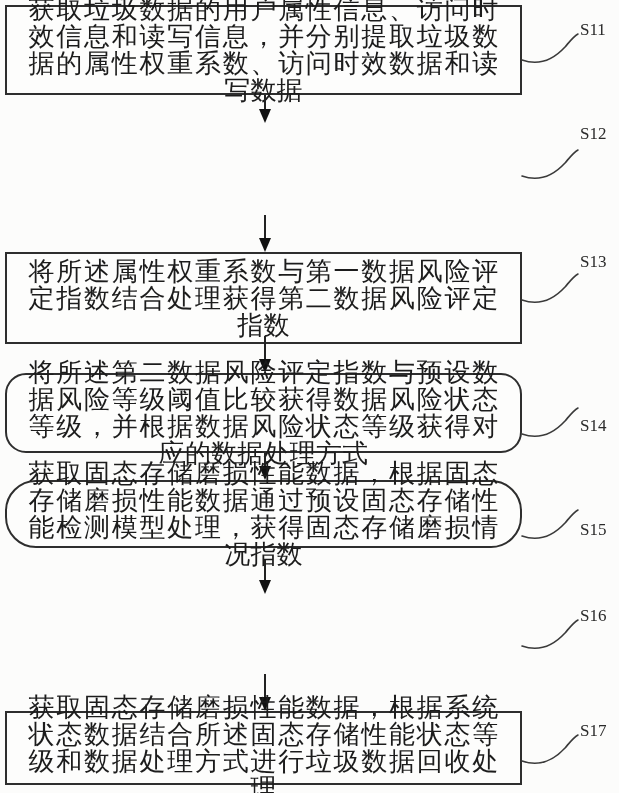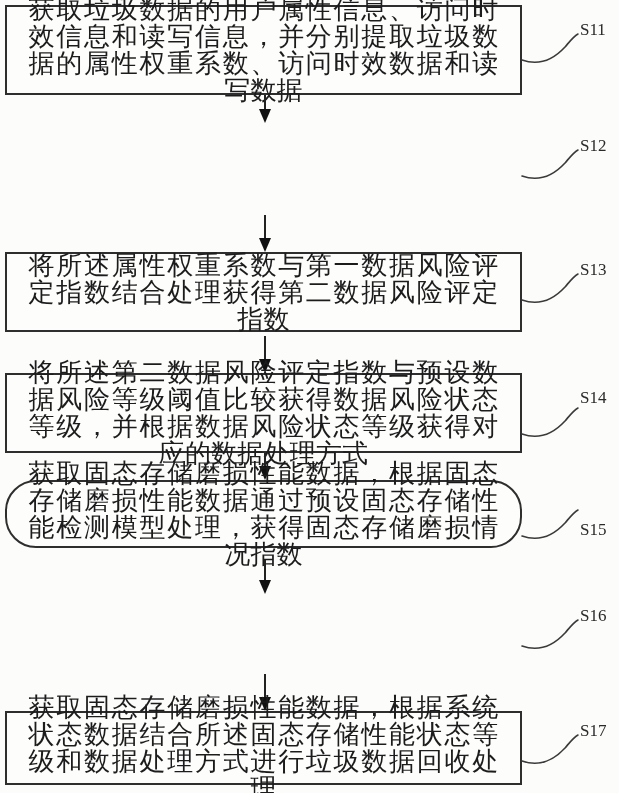--- a/index.html
+++ b/index.html
@@ -93,47 +93,47 @@
   <div class="step-label" style="top:20px;">S11</div>
 
   <div class="flow-arrow" style="top:95px;height:28px;">
     <div class="shaft"></div>
     <div class="head"></div>
   </div>
 
   <svg class="leader" style="top:148px;" viewBox="0 0 58 32">
     <path d="M 1 28 C 18 34, 32 28, 44 15 C 50 8, 53 4, 57 2"></path>
   </svg>
-  <div class="step-label" style="top:136px;">S12</div>
+  <div class="step-label" style="top:124px;">S12</div>
 
   <div class="flow-arrow" style="top:215px;height:37px;">
     <div class="shaft"></div>
     <div class="head"></div>
   </div>
 
-  <div class="step-box" style="top:252px;height:80px;">
+  <div class="step-box" style="top:252px;height:92px;">
     <div class="step-text">将所述属性权重系数与第一数据风险评定指数结合处理获得第二数据风险评定指数</div>
   </div>
   <svg class="leader" style="top:272px;" viewBox="0 0 58 32">
     <path d="M 1 28 C 18 34, 32 28, 44 15 C 50 8, 53 4, 57 2"></path>
   </svg>
-  <div class="step-label" style="top:260px;">S13</div>
+  <div class="step-label" style="top:252px;">S13</div>
 
   <div class="flow-arrow" style="top:336px;height:37px;">
     <div class="shaft"></div>
     <div class="head"></div>
   </div>
 
-  <div class="step-box" style="top:373px;height:80px;">
+  <div class="step-box" style="top:373px;height:80px;border-radius:21px;">
     <div class="step-text">将所述第二数据风险评定指数与预设数据风险等级阈值比较获得数据风险状态等级，并根据数据风险状态等级获得对应的数据处理方式</div>
   </div>
   <svg class="leader" style="top:406px;" viewBox="0 0 58 32">
     <path d="M 1 28 C 18 34, 32 28, 44 15 C 50 8, 53 4, 57 2"></path>
   </svg>
-  <div class="step-label" style="top:388px;">S14</div>
+  <div class="step-label" style="top:416px;">S14</div>
 
   <div class="flow-arrow" style="top:453px;height:27px;">
     <div class="shaft"></div>
     <div class="head"></div>
   </div>
 
   <div class="step-box" style="top:480px;height:68px;border-radius:31px;">
     <div class="step-text">获取固态存储磨损性能数据，根据固态存储磨损性能数据通过预设固态存储性能检测模型处理，获得固态存储磨损情况指数</div>
   </div>
   <svg class="leader" style="top:508px;" viewBox="0 0 58 32">

